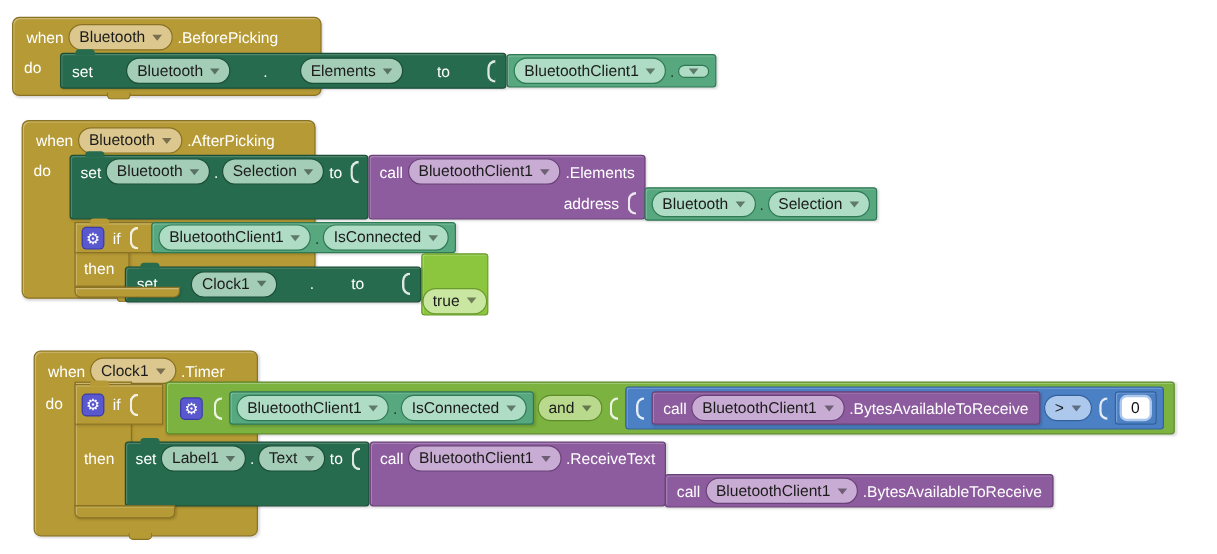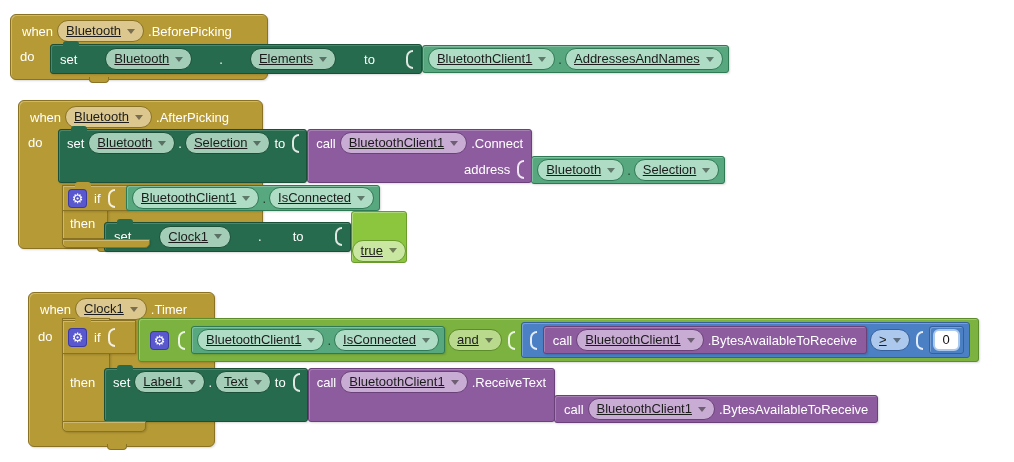--- a/index.html
+++ b/index.html
@@ -4,21 +4,21 @@
 <style>
   html,body{margin:0;padding:0;background:#fff;}
   #canvas{position:relative;width:1010px;height:462px;background:var(--canvas);
     font-family:"Liberation Sans", sans-serif;font-size:13px;overflow:hidden;}
   .blk{position:absolute;box-sizing:border-box;}
   .row{display:flex;align-items:center;}
   .kw{color:var(--text-light);padding:0 4px;white-space:nowrap;line-height:1;}
   .dotd{color:rgba(0,0,0,.65);padding:0 3px;line-height:1;}
   .dotl{color:rgba(255,255,255,.95);padding:0 3px;line-height:1;}
   .pill{display:inline-flex;align-items:center;gap:6px;border-radius:11px;
-    padding:2px 8px;color:var(--text-dark);white-space:nowrap;line-height:1.2;text-decoration:underline;}
+    padding:2px 8px;color:var(--text-dark);white-space:nowrap;line-height:1.2;}
   .tri{width:0;height:0;border-left:4px solid transparent;border-right:4px solid transparent;
     border-top:5px solid rgba(0,0,0,.45);}
   .sock{width:5px;height:15px;border:2px solid rgba(255,255,255,.85);border-right:none;
     border-radius:8px 0 0 8px;margin:0 3px;flex:none;}
   .gear{width:17px;height:17px;flex:none;border-radius:3px;background:var(--gear);
     box-shadow:0 0 0 1px var(--gear-border);color:#fff;font-size:13px;line-height:17px;
     display:flex;align-items:center;justify-content:center;margin:0 4px;}
   
   .b-gold{background:var(--gold);border:1px solid var(--gold-border);
     box-shadow:inset 1px 1px 0 rgba(255,255,255,.30), 1px 1px 2px rgba(0,0,0,.15);}
@@ -89,21 +89,20 @@
       <span class="kw">to</span>
       <span class="sock"></span>
     </div>
     <div class="b-get h26 row padx">
       <span class="pill p-get">
         <span>BluetoothClient1</span>
         <span class="tri"></span>
       </span>
       <span class="dotd">.</span>
       <span class="pill p-get">
-        <span>AddressesAndNames</span>
         <span class="tri"></span>
       </span>
     </div>
   </div>
 
   <div class="blk b-gold frame bump" style="left:18px;top:100px;width:245px;height:149px;"></div>
   <div class="blk row" style="left:26px;top:106px;height:22px;">
     <span class="kw">when</span>
     <span class="pill p-gold">
       <span>Bluetooth</span>
@@ -130,21 +129,21 @@
         <span class="sock"></span>
       </div>
     </div>
     <div class="b-call h52 stack2 rel">
       <div class="r1">
         <span class="kw">call</span>
         <span class="pill p-call">
           <span>BluetoothClient1</span>
           <span class="tri"></span>
         </span>
-        <span class="kw">.Connect</span>
+        <span class="kw">.Elements</span>
       </div>
       <div class="r2">
         <span class="kw">address</span>
         <span class="sock"></span>
       </div>
       <div class="plug-right b-get h26 row padx">
         <span class="pill p-get">
           <span>Bluetooth</span>
           <span class="tri"></span>
         </span>

